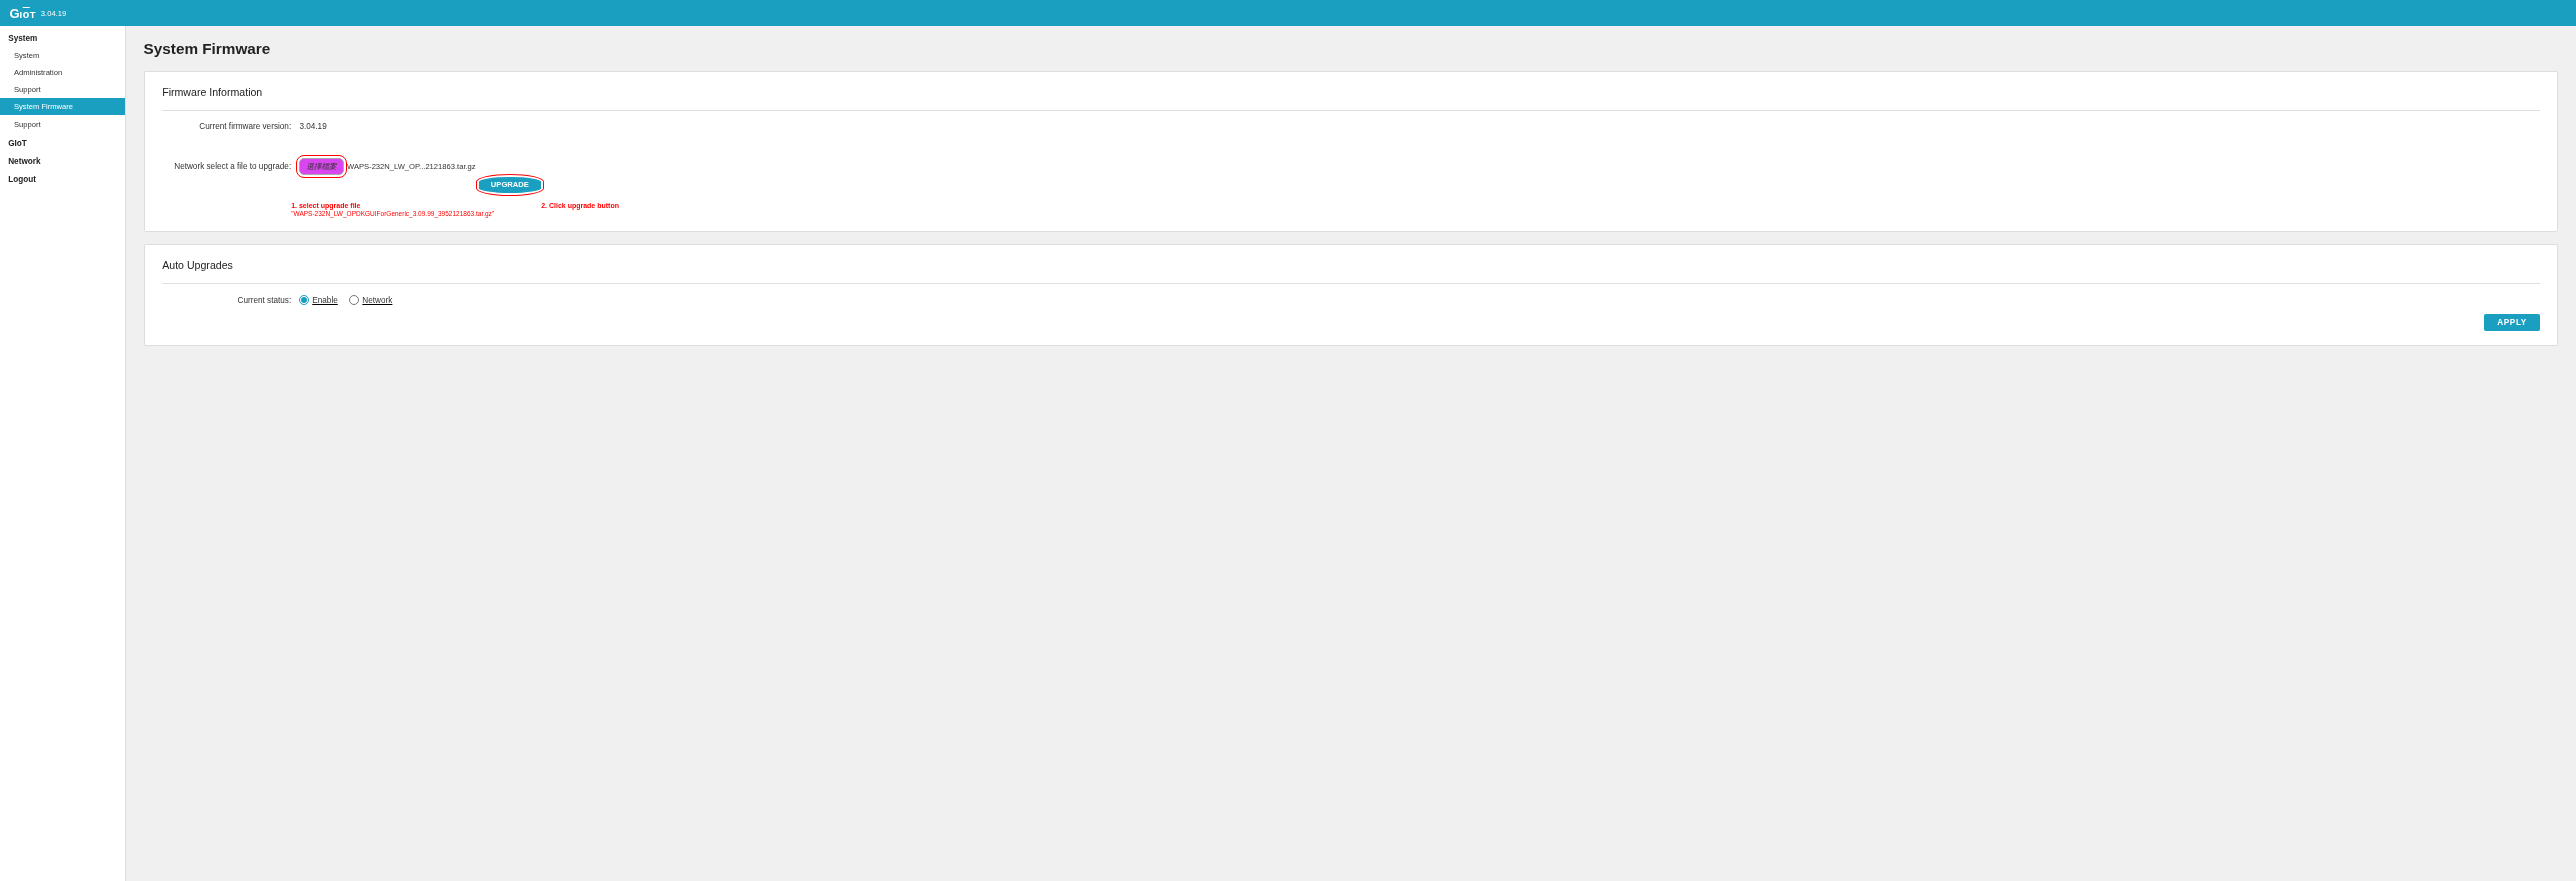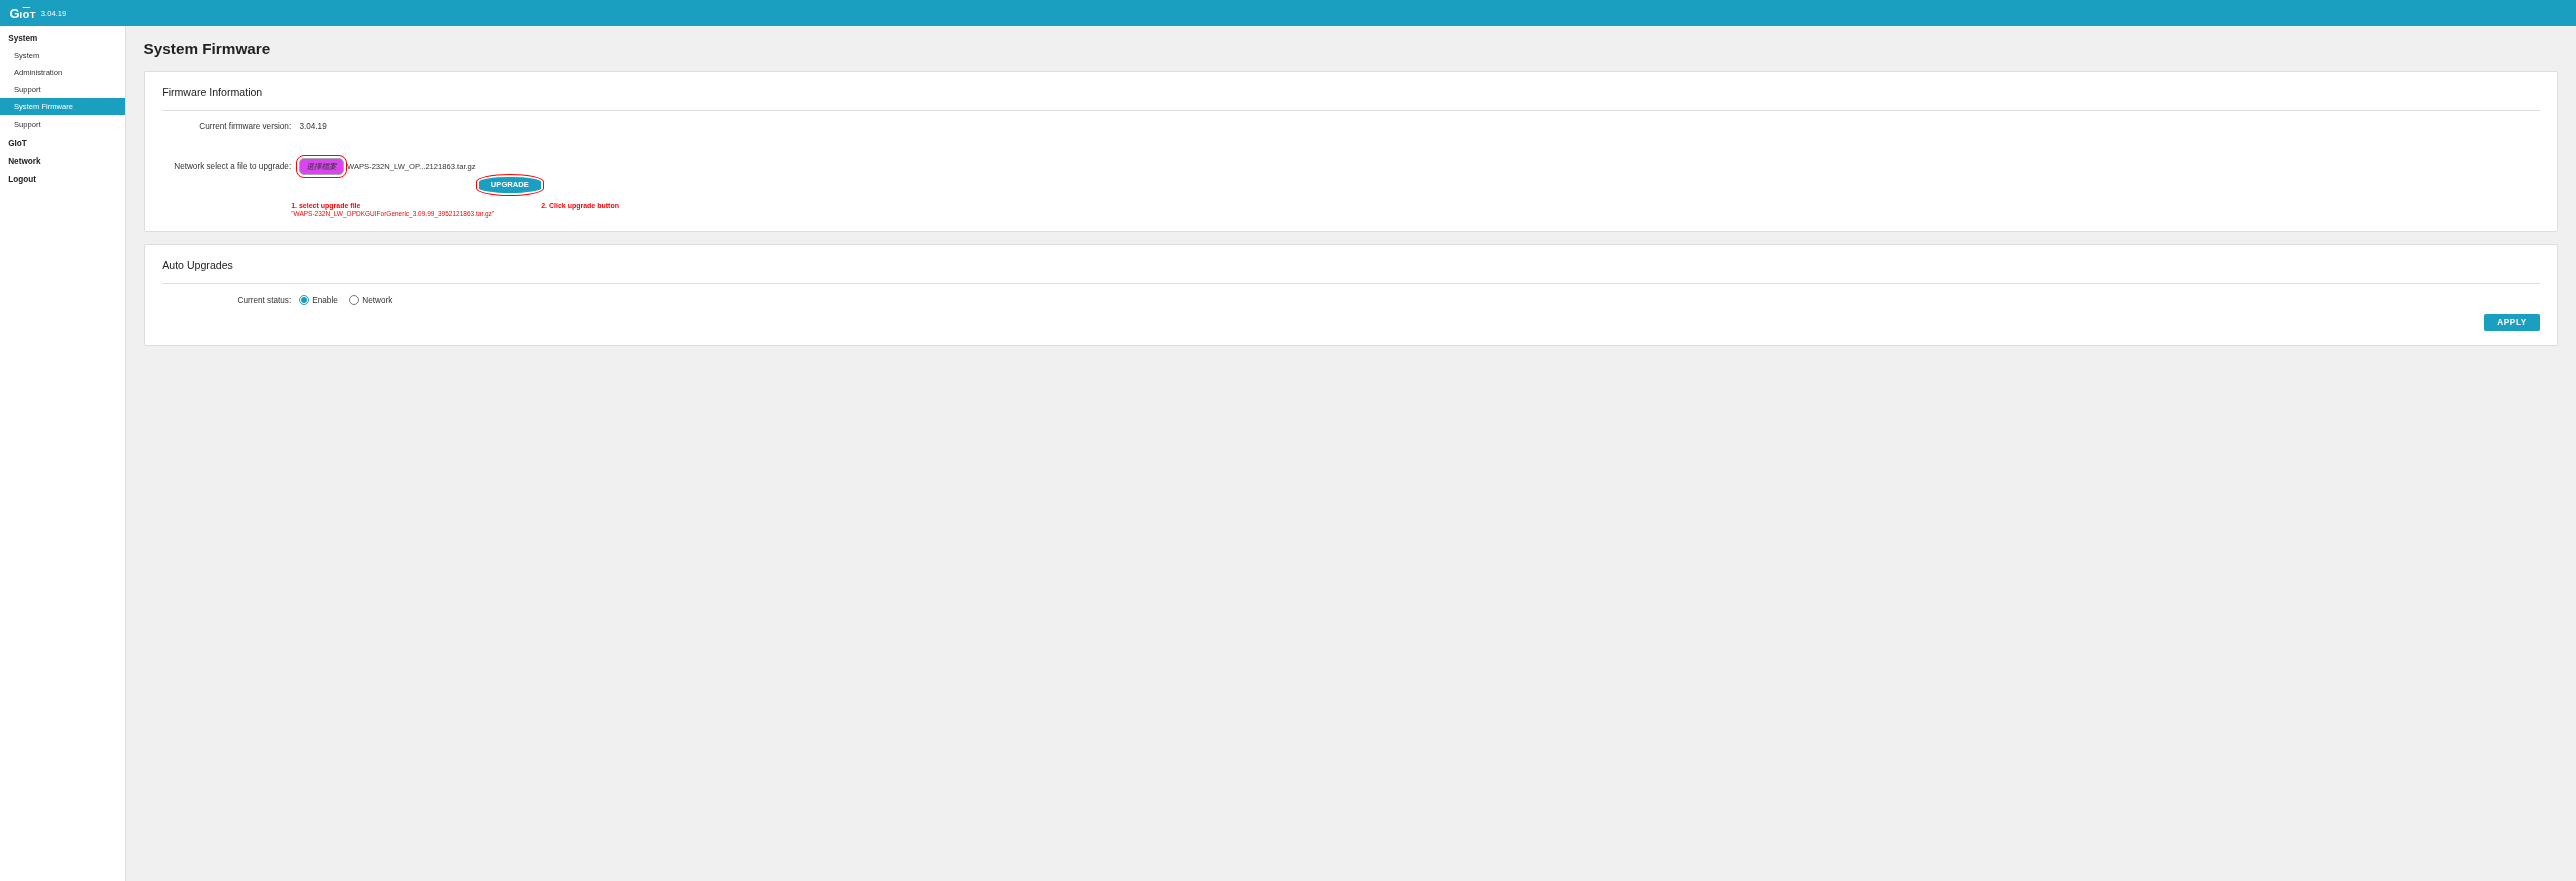--- a/index.html
+++ b/index.html
@@ -166,20 +166,21 @@
     .annotation-line2 {
       color: red;
       font-size: 6.5px;
     }
 
     
     .radio-group {
       display: flex;
       align-items: flex-end;
       gap: 11.7px;
+      text-decoration: underline;
     }
     .radio-option {
       display: flex;
       align-items: center;
       gap: 3.5px;
       font-size: 8.2px;
       color: #333;
       cursor: pointer;
     }
     .radio-option input[type="radio"] {

